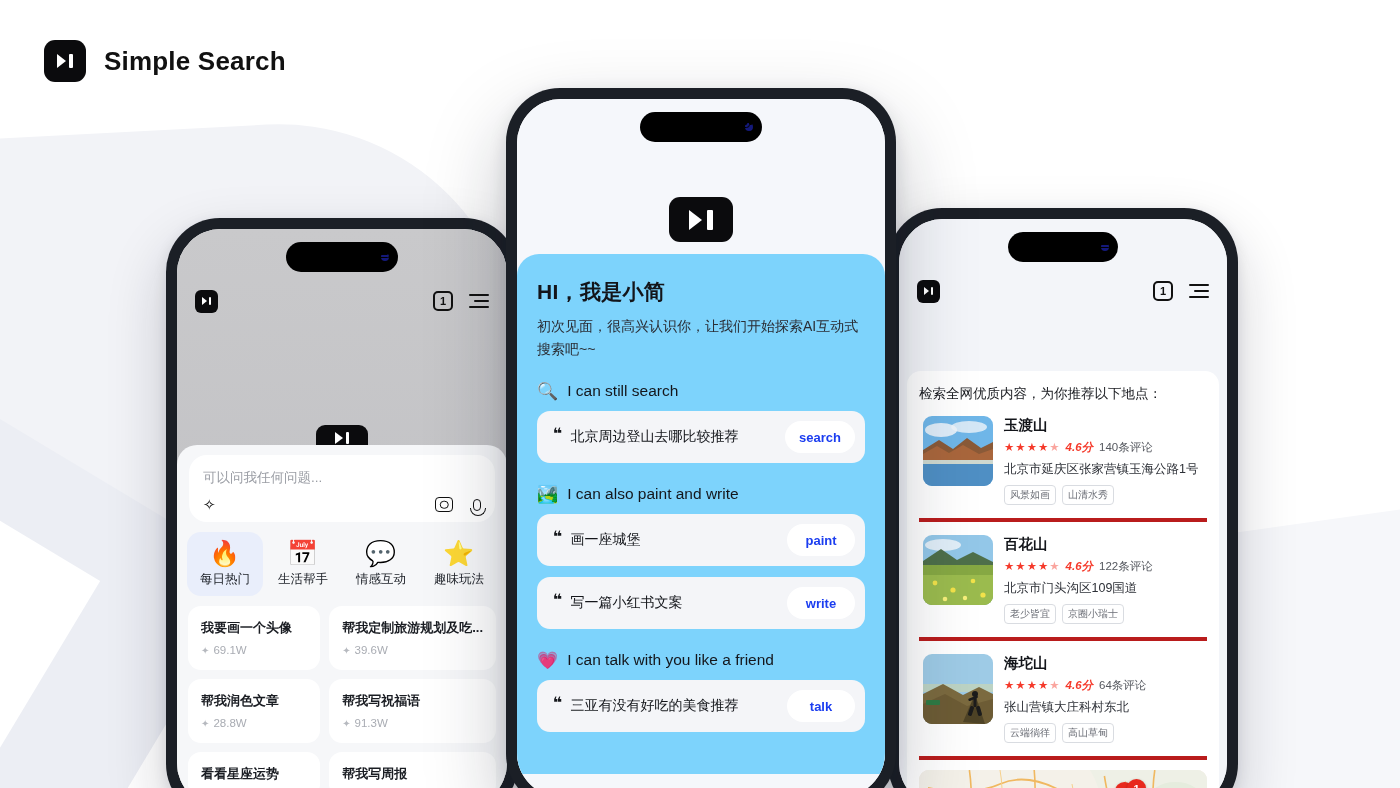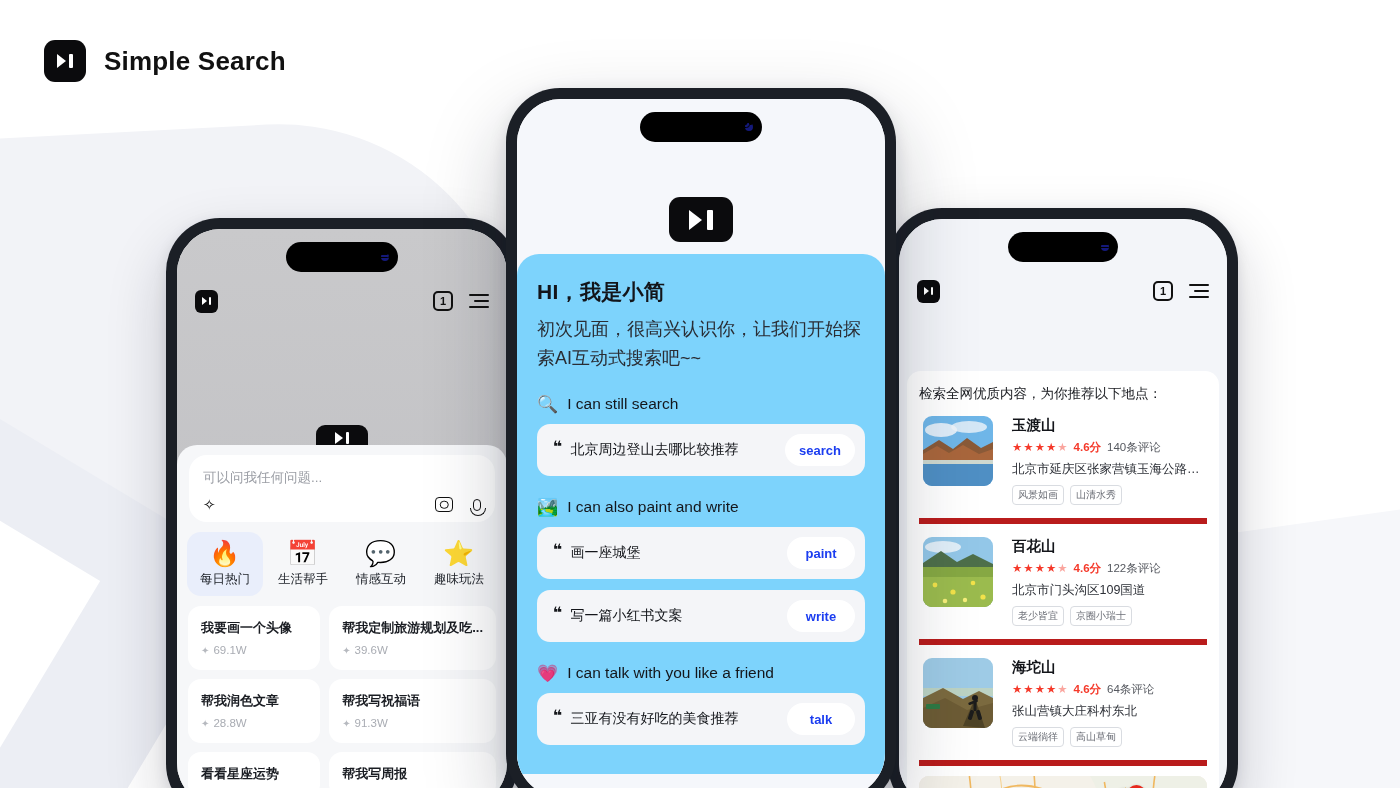--- a/index.html
+++ b/index.html
@@ -121,48 +121,48 @@
 
   
   .cp-body{position:absolute;inset:0;background:#f5f7fb;}
   .cp-logo{position:absolute;left:50%;transform:translateX(-50%);top:98px;width:64px;height:45px;
            background:#0b0b0d;border-radius:11px;display:flex;align-items:center;justify-content:center;gap:5px;}
   .cp-logo .logo-gt{border-left-width:13px;border-top-width:10px;border-bottom-width:10px;}
   .cp-logo .logo-bar{width:5.5px;height:20px;}
   .cp-card{position:absolute;left:0;right:0;top:155px;background:#7dd3fc;border-radius:22px 22px 0 0;
            padding:24px 20px 22px;min-height:520px;}
   .cp-title{font-size:21px;font-weight:700;color:#13151a;letter-spacing:.3px;}
-  .cp-sub{font-size:18px;color:#2a2d34;line-height:1.62;margin-top:9px;}
+  .cp-sub{font-size:14px;color:#2a2d34;line-height:1.62;margin-top:9px;}
   .cp-sechdr{display:flex;align-items:center;gap:9px;margin-top:22px;}
   .cp-sechdr .emo{font-size:17px;line-height:1;}
   .cp-sechdr .lbl{font-size:15.5px;color:#14161b;}
   .cp-row{margin-top:11px;background:#f4f5f8;border-radius:13px;height:52px;display:flex;
           align-items:center;justify-content:space-between;padding:0 10px 0 16px;}
   .cp-row .q{display:flex;align-items:center;gap:8px;}
   .cp-row .qm{font-size:16px;color:#15171c;font-weight:700;line-height:0;position:relative;top:-3px;}
   .cp-row .qt{font-size:14px;color:#14161b;font-weight:500;}
   .cp-pill{min-width:68px;height:32px;border-radius:17px;background:#fff;display:flex;
            align-items:center;justify-content:center;font-size:13px;font-weight:700;color:#1b3df0;padding:0 14px;}
 
   
   .rp-body{position:absolute;inset:0;background:#f3f5f9;}
   .rp-bubble{position:absolute;right:14px;top:100px;background:#1b3df0;color:#fff;border-radius:12px;
              padding:10px 14px;font-size:14px;font-weight:500;max-width:230px;}
   .rp-panel{position:absolute;left:8px;right:8px;top:152px;bottom:0;background:#fff;border-radius:14px 14px 0 0;
             padding:14px 12px 0;overflow:hidden;}
   .rp-lead{font-size:13.5px;color:#16181d;font-weight:500;}
-  .rp-item{display:flex;gap:19px;padding:13px 4px;border-bottom:6px solid #b91c1c;}
+  .rp-item{display:flex;gap:11px;padding:13px 4px;border-bottom:4px solid #b91c1c;}
   .rp-thumb{width:70px;height:70px;border-radius:9px;flex:none;overflow:hidden;position:relative;}
   .rp-info{flex:1;min-width:0;}
   .rp-name{font-size:14.5px;font-weight:700;color:#13151a;}
   .rp-rate{display:flex;align-items:center;gap:6px;margin-top:5px;}
   .stars{display:flex;gap:1px;}
   .stars span{color:#f5392a;font-size:11.5px;line-height:1;}
   .stars span.half{color:#f5392a;opacity:.45;}
-  .rp-score{font-size:11.5px;color:#f5392a;font-weight:700;}
+  .rp-score{font-size:11.5px;color:#f5392a;font-weight:700;font-style:italic;}
   .rp-cnt{font-size:11.5px;color:#55585f;}
   .rp-addr{font-size:12.5px;color:#2d3037;margin-top:6px;white-space:nowrap;overflow:hidden;text-overflow:ellipsis;}
   .rp-tags{display:flex;gap:6px;margin-top:7px;}
   .rp-tag{font-size:10px;color:#6c6f77;border:1px solid #d9dce1;border-radius:4px;padding:2px 5px;}
   .rp-map{margin-top:10px;height:120px;border-radius:10px;position:relative;overflow:hidden;background:#f2efe9;}
   .marker{position:absolute;width:19px;height:19px;border-radius:50%;background:#e8291d;color:#fff;
           font-size:11px;font-weight:700;display:flex;align-items:center;justify-content:center;
           box-shadow:0 1px 3px rgba(0,0,0,.3);}
   .marker::after{content:"";position:absolute;bottom:-4px;left:50%;transform:translateX(-50%);
                  border-left:4px solid transparent;border-right:4px solid transparent;border-top:6px solid #e8291d;}

